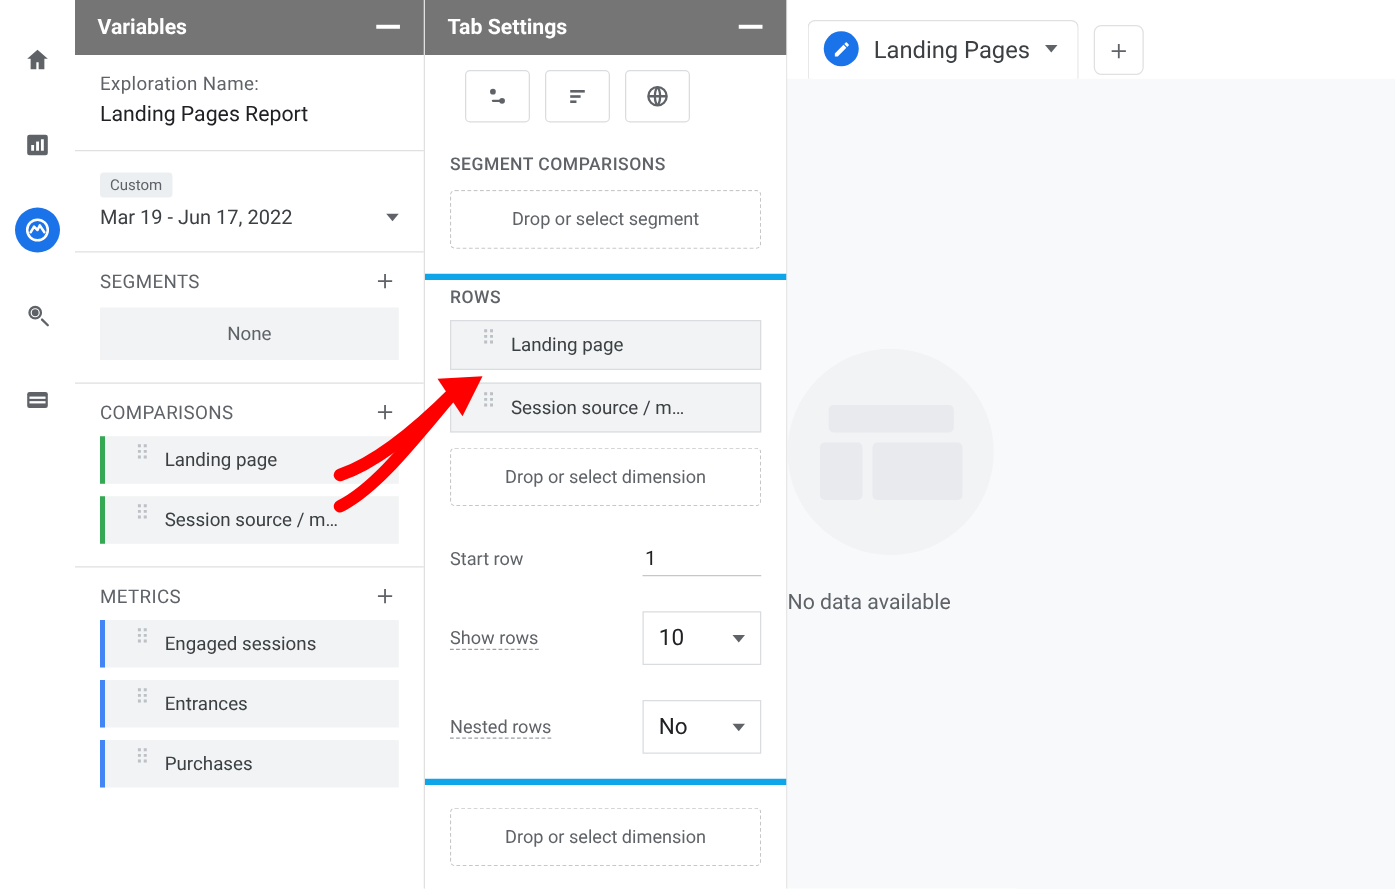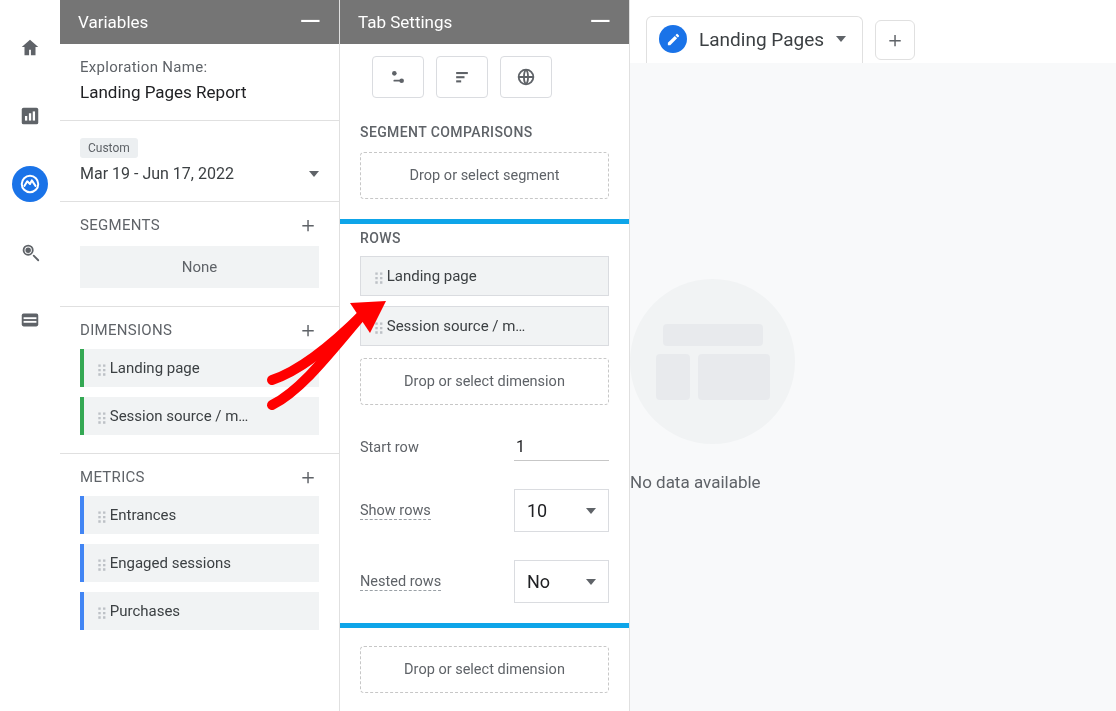--- a/index.html
+++ b/index.html
@@ -9,32 +9,32 @@
 
   
   .rail { width:60px; flex:none; display:flex; flex-direction:column; align-items:center; padding-top:30px; gap:32px; }
   .rail-item { width:36px; height:36px; display:flex; align-items:center; justify-content:center; color:#5f6368; cursor:pointer; border-radius:50%; }
   .rail-item svg { width:22px; height:22px; }
   .rail-item.active { background:#1a73e8; color:#fff; }
 
   
   .panel { display:flex; flex-direction:column; border-right:1px solid #e0e0e0; }
   .panel-variables { width:280px; flex:none; }
-  .panel-header { background:#757575; color:#fff; font-size:17px; font-weight:400; padding:12px 18px; display:flex; align-items:center; justify-content:space-between; }
+  .panel-header { background:#757575; color:#fff; font-size:17px; font-weight:700; padding:12px 18px; display:flex; align-items:center; justify-content:space-between; }
   .panel-header .minimize { font-size:28px; line-height:10px; cursor:pointer; }
   .section { padding: 14px 20px 18px; border-bottom:1px solid #e0e0e0; }
   .section-label { font-size:15px; color:#5f6368; letter-spacing:.3px; }
   .section-row-header { display:flex; justify-content:space-between; align-items:center; }
   .plus { font-size:22px; color:#5f6368; cursor:pointer; line-height:18px; }
   .value-headline { font-size:17px; color:#202124; margin-top:6px; }
   .pill-badge { display:inline-block; background:#eceff1; color:#5f6368; font-size:12px; padding:3px 8px; border-radius:3px; }
   .date-row { display:flex; justify-content:space-between; align-items:center; color:#3c4043; font-size:16px; margin-top:6px; cursor:pointer; }
   .caret-down { width:0; height:0; border-left:5px solid transparent; border-right:5px solid transparent; border-top:6px solid #5f6368; }
   .none-box { background:#f1f3f4; text-align:center; padding:12px; color:#5f6368; font-size:15px; margin-top:12px; }
-  .chip { display:flex; align-items:flex-end; background:#f1f3f4; padding:10px 12px; border-left:4px solid; font-size:15px; color:#3c4043; margin-top:10px; cursor:grab; white-space:nowrap; overflow:hidden; text-overflow:ellipsis; }
+  .chip { display:flex; align-items:flex-start; gap:10px; background:#f1f3f4; padding:10px 24px; border-left:4px solid; font-size:15px; color:#3c4043; margin-top:10px; cursor:grab; white-space:nowrap; overflow:hidden; text-overflow:ellipsis; }
   .chip.green { border-left-color:#34a853; }
   .chip.blue  { border-left-color:#4285f4; }
   .grip { color:#bdc1c6; letter-spacing:2px; font-size:12px; line-height:8px; }
   .grip::before { content:"⠿"; font-size:16px; }
 
   
   .panel-tabsettings { width:290px; flex:none; background:#fff; }
   .ts-sub { padding:12px 16px 0; }
   .toolbar-icons { display:flex; gap:12px; padding:0 16px 20px; }
   .tbtn { width:52px; height:42px; border:1px solid #dadce0; border-radius:4px; display:flex; align-items:center; justify-content:center; color:#5f6368; cursor:pointer; }
@@ -126,45 +126,45 @@
     <div class="section">
       <div class="section-row-header">
         <span class="section-label">SEGMENTS</span>
         <span class="plus">＋</span>
       </div>
       <div class="none-box">None</div>
     </div>
 
     <div class="section">
       <div class="section-row-header">
-        <span class="section-label">DIMENSIONS</span>
+        <span class="section-label">COMPARISONS</span>
         <span class="plus">＋</span>
       </div>
       <div class="chip green">
         <span class="grip"></span>
         <span>Landing page</span>
       </div>
       <div class="chip green">
         <span class="grip"></span>
         <span>Session source / m…</span>
       </div>
     </div>
 
     <div class="section" style="border-bottom:none">
       <div class="section-row-header">
         <span class="section-label">METRICS</span>
         <span class="plus">＋</span>
       </div>
       <div class="chip blue">
         <span class="grip"></span>
+        <span>Engaged sessions</span>
+      </div>
+      <div class="chip blue">
+        <span class="grip"></span>
         <span>Entrances</span>
-      </div>
-      <div class="chip blue">
-        <span class="grip"></span>
-        <span>Engaged sessions</span>
       </div>
       <div class="chip blue">
         <span class="grip"></span>
         <span>Purchases</span>
       </div>
     </div>
   </div>
 
   <div class="panel panel-tabsettings">
     <div class="panel-header">

